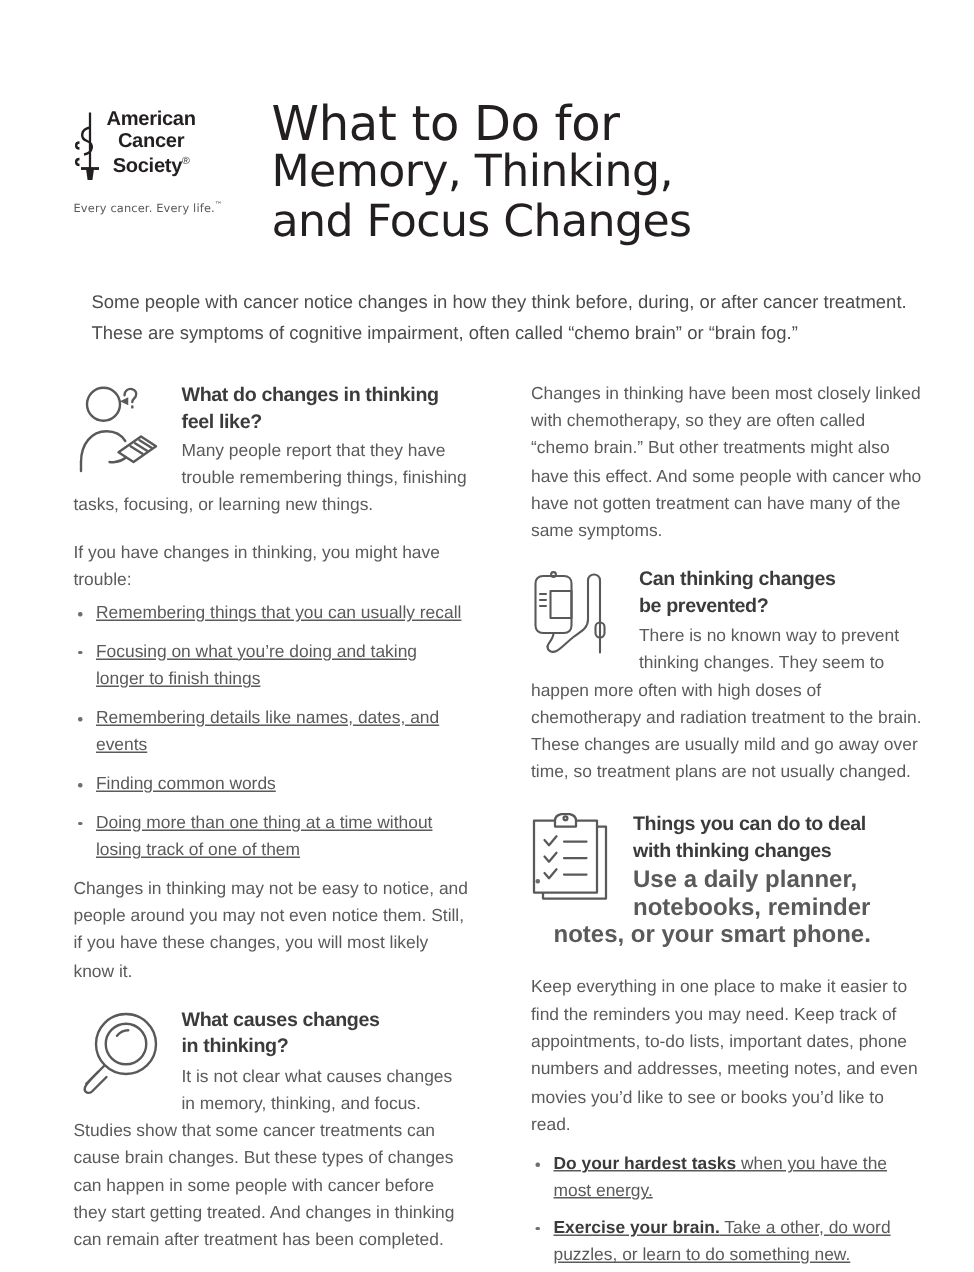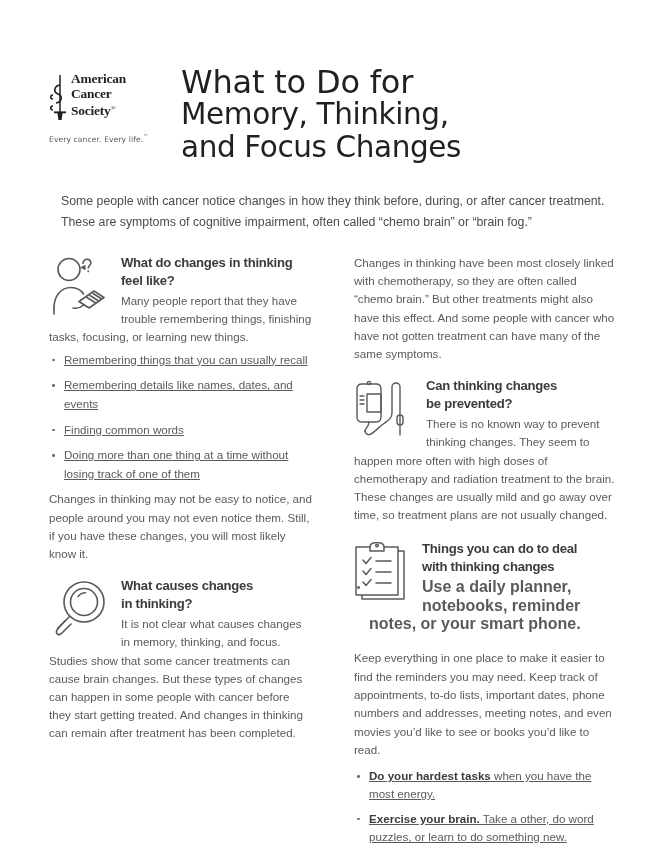--- a/index.html
+++ b/index.html
@@ -38,26 +38,27 @@
   .logo-row {
     display: flex;
     align-items: flex-start;
   }
   .logo-mark {
     width: 22px;
     flex: 0 0 22px;
     padding-top: 1px;
   }
   .logo-words {
-    font-family: Liberation Serif, serif;
+    font-family: Liberation Sans, sans-serif;
     font-weight: bold;
     font-size: 13.4px;
     line-height: 14.6px;
     color: #231f20;
     letter-spacing: -0.2px;
+    text-align: center;
   }
   .logo-words .reg {
     font-size: 7px;
     vertical-align: super;
     font-weight: normal;
   }
   .logo-tag {
     margin-top: 8px;
     font-family: "DejaVu Sans", sans-serif;
     font-size: 7.6px;
@@ -276,22 +277,24 @@
             </g>
           </svg>
         </div>
         <div class="sec-head">
           <span>What do changes in thinking</span><br>
           <span>feel like?</span>
         </div>
         <div class="sec-body">Many people report that they have trouble remembering things, finishing tasks, focusing, or learning new things.</div>
         <div class="clearer"></div>
 
+        <div class="lead-in">If you have changes in thinking, you might have trouble:</div>
         <ul class="bullets">
           <li>Remembering things that you can usually recall</li>
+          <li>Focusing on what you’re doing and taking longer to finish things</li>
           <li>Remembering details like names, dates, and events</li>
           <li>Finding common words</li>
           <li>Doing more than one thing at a time without losing track of one of them</li>
         </ul>
 
         <div class="para">Changes in thinking may not be easy to notice, and people around you may not even notice them. Still, if you have these changes, you will most likely know it.</div>
       </div>
 
       <div class="section" style="margin-top:12px">
         <div class="sec-icon">

